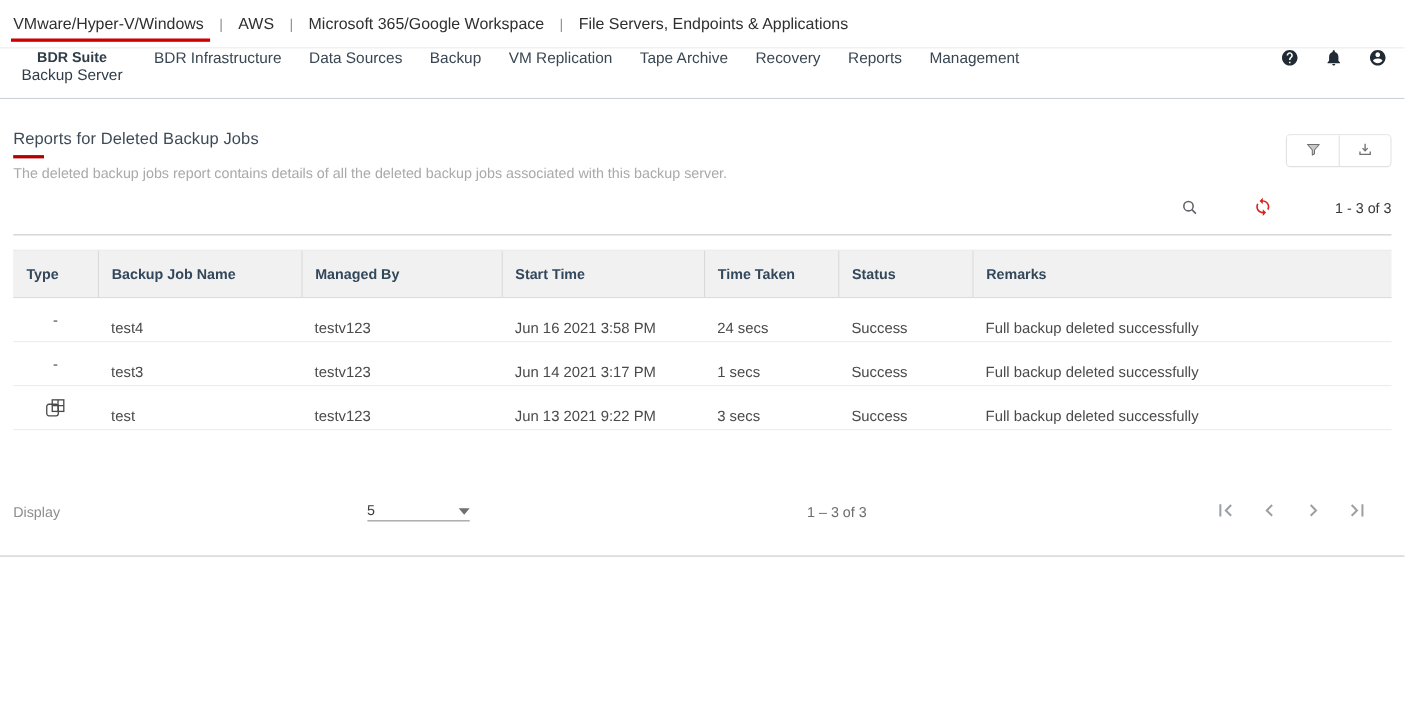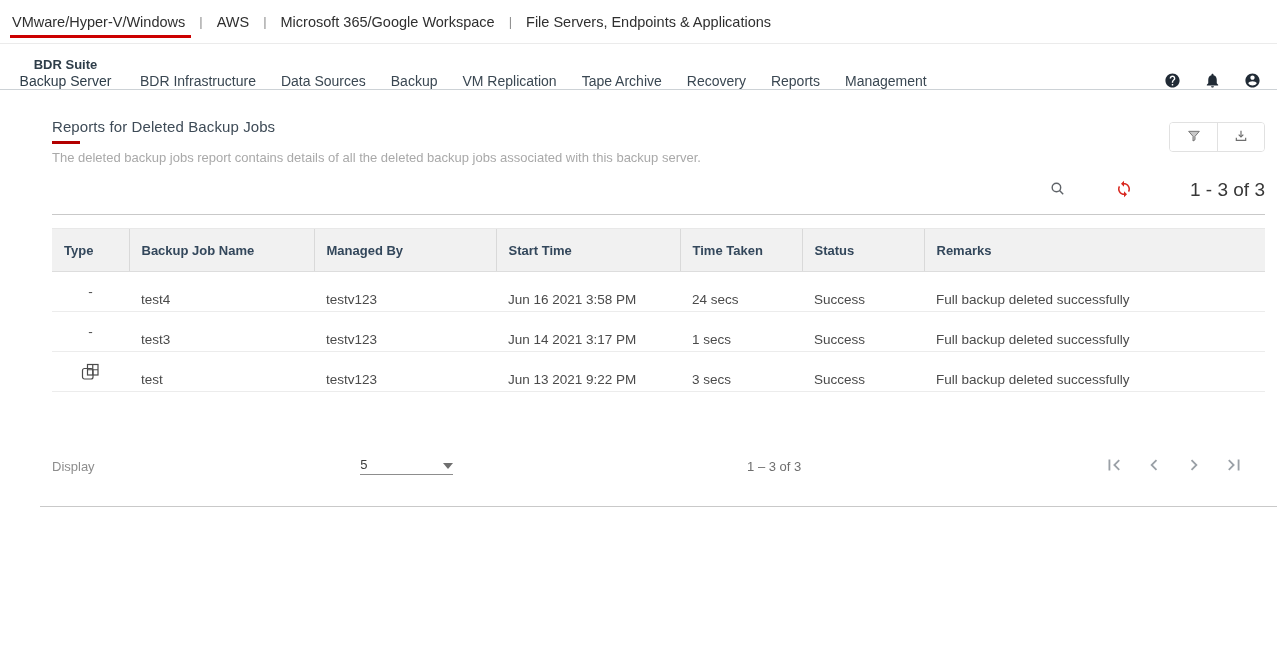--- a/index.html
+++ b/index.html
@@ -14,44 +14,44 @@
   .top-bar { height:44px; display:flex; align-items:stretch; border-bottom:1px solid #ebebeb; }
   .logo { width:131px; padding-left:14px; display:flex; flex-direction:column; justify-content:center; flex:none; cursor:pointer; }
   .logo-word { font-size:25px; font-weight:700; color:#414042; line-height:23px; letter-spacing:-0.5px; }
   .logo-accent { color:var(--brand-red,#cc0000); }
   .logo-tagline { font-size:8px; font-weight:700; color:#231f20; letter-spacing:0.3px; margin-top:1px; }
   .top-nav { display:flex; align-items:center; margin-left:12px; }
   .top-nav-item { position:relative; display:flex; align-items:center; height:32px; font-size:14.5px; color:#2f2f2f; cursor:pointer; white-space:nowrap; }
   .top-nav-item.active::after { content:""; position:absolute; left:-2px; right:-6px; bottom:0; height:3px; background:var(--brand-red,#cc0000); }
   .nav-divider { margin:0 14px; color:#8f8f8f; font-size:13px; }
   
-  .sub-bar { height:46px; display:flex; align-items:flex-end; border-bottom:1px solid #cdd2d6; }
+  .sub-bar { height:46px; display:flex; align-items:flex-start; border-bottom:1px solid #cdd2d6; }
   .product { width:131px; flex:none; text-align:center; color:#2e3d49; line-height:16px; }
   .product-suite { font-size:13px; font-weight:700; }
   .product-server { font-size:14px; }
   .main-nav { display:flex; align-items:center; margin-left:9px; }
   .main-nav-item { font-size:14px; color:#3a4752; margin-right:25px; cursor:pointer; white-space:nowrap; }
   .header-icons { margin-left:auto; display:flex; align-items:center; gap:23px; padding-right:16px; }
   .header-icon { width:17px; height:17px; cursor:pointer; display:flex; }
   .header-icon svg { width:17px; height:17px; fill:#212b36; }
   
-  main { padding:0 12px; position:relative;margin-left:40px; }
+  main { padding:0 12px; position:relative; }
   .page-head { display:flex; justify-content:space-between; align-items:flex-start; margin-top:28px; }
   .page-title { margin:0; font-size:15px; font-weight:400; color:#3e4b57; letter-spacing:0.1px; }
   .title-underline { width:28px; height:3px; background:var(--accent-red,#b30000); margin-top:6px; }
   .page-subtitle { margin:6px 0 0; font-size:13px; color:#a9a9a9; }
   .btn-group { display:flex; border:1px solid #e1e1e1; border-radius:4px; height:30px; margin-top:4px; background:#fff; overflow:hidden; }
   .icon-btn { width:47px; border:none; background:#fff; display:flex; align-items:center; justify-content:center; cursor:pointer; padding:0; }
   .icon-btn + .icon-btn { border-left:1px solid #e1e1e1; }
   
   .toolbar { display:flex; align-items:center; justify-content:flex-end; margin-top:14px; padding-bottom:13px; border-bottom:1px solid #c9c9c9; }
   .tool-icon { background:none; border:none; padding:0; cursor:pointer; display:flex; }
   .search-btn { margin-right:49px; }
   .refresh-btn { margin-right:57px; }
-  .result-count { font-size:19px; color:#383838; }
+  .result-count { font-size:13px; color:#383838; }
   
   .report-table { width:100%; border-collapse:collapse; margin-top:13px; table-layout:fixed; }
   .report-table th {
     background:#f1f1f1; height:43px; font-size:13px; font-weight:700; color:#33475b;
     text-align:left; padding:0 0 0 12px; border-top:1px solid #e8e8e8; border-bottom:1px solid #dddddd;
   }
   .report-table th + th { border-left:1px solid #d9d9d9; }
   .report-table td { height:40px; font-size:13.5px; color:#4a4a4a; padding:16px 0 0 12px; border-bottom:1px solid #ececec; }
   .report-table td.type-cell { text-align:center; padding:0; }
   .vm-icon svg { width:20px; height:18px; vertical-align:middle; }

